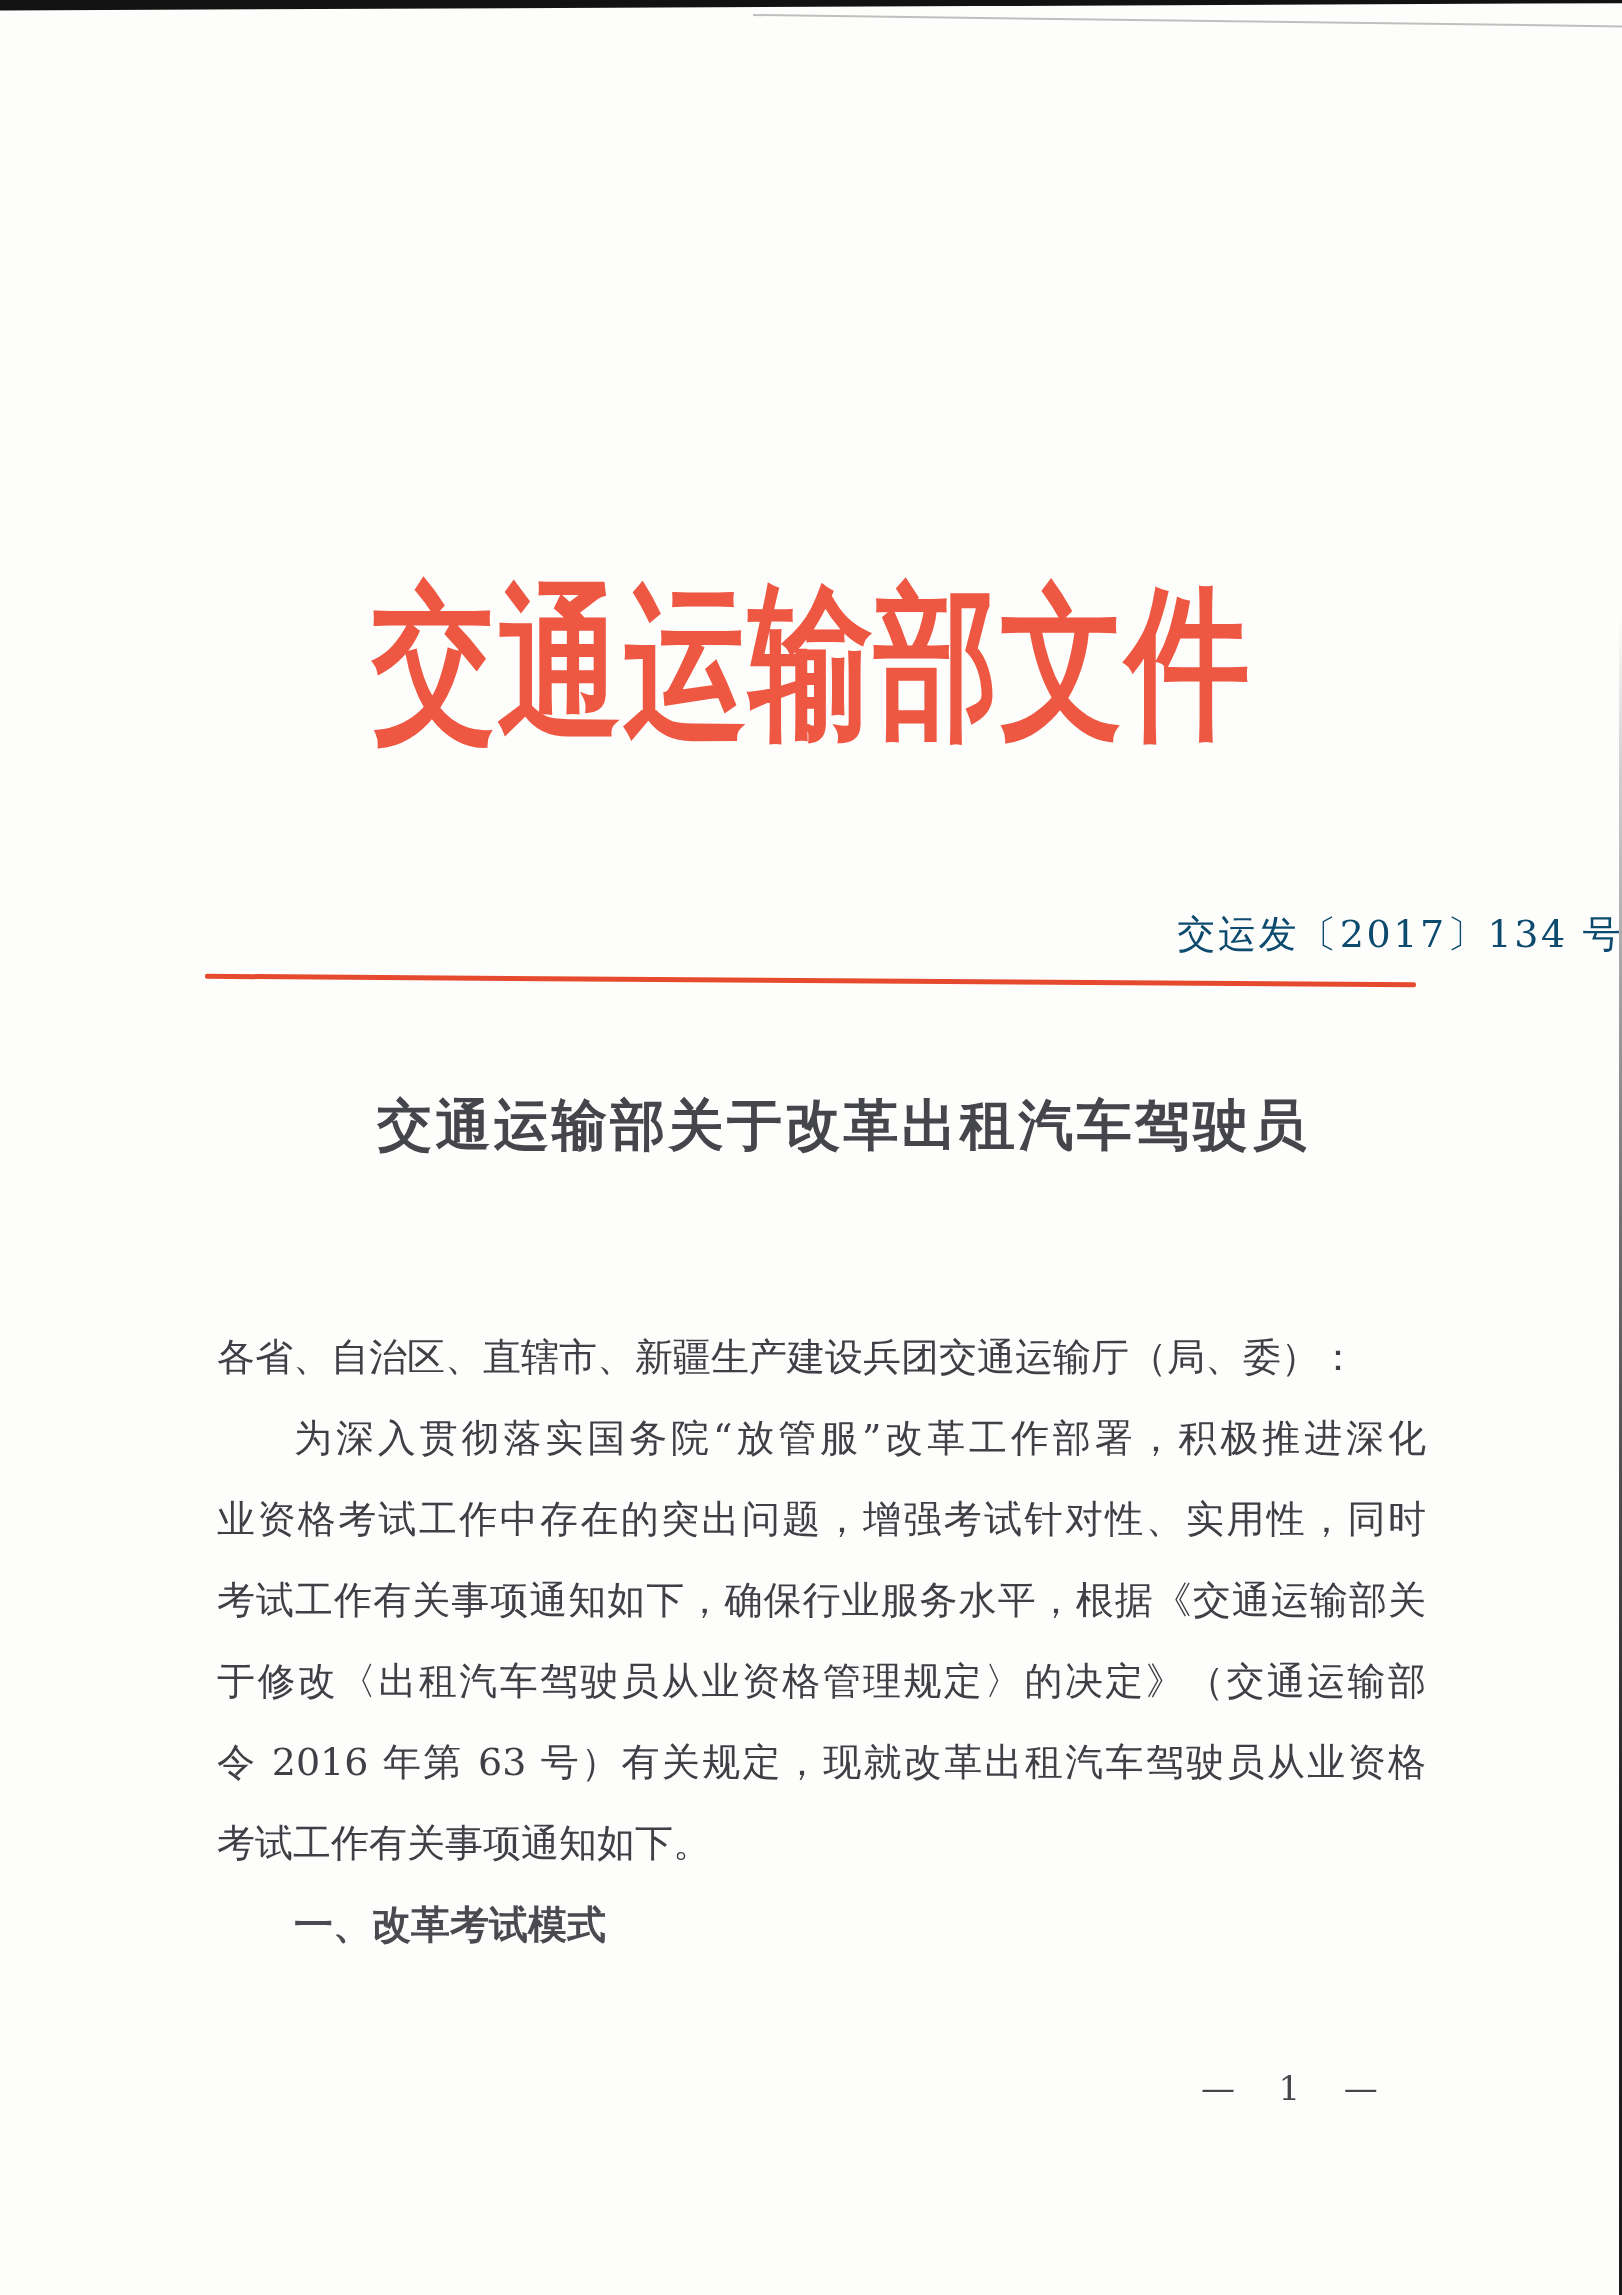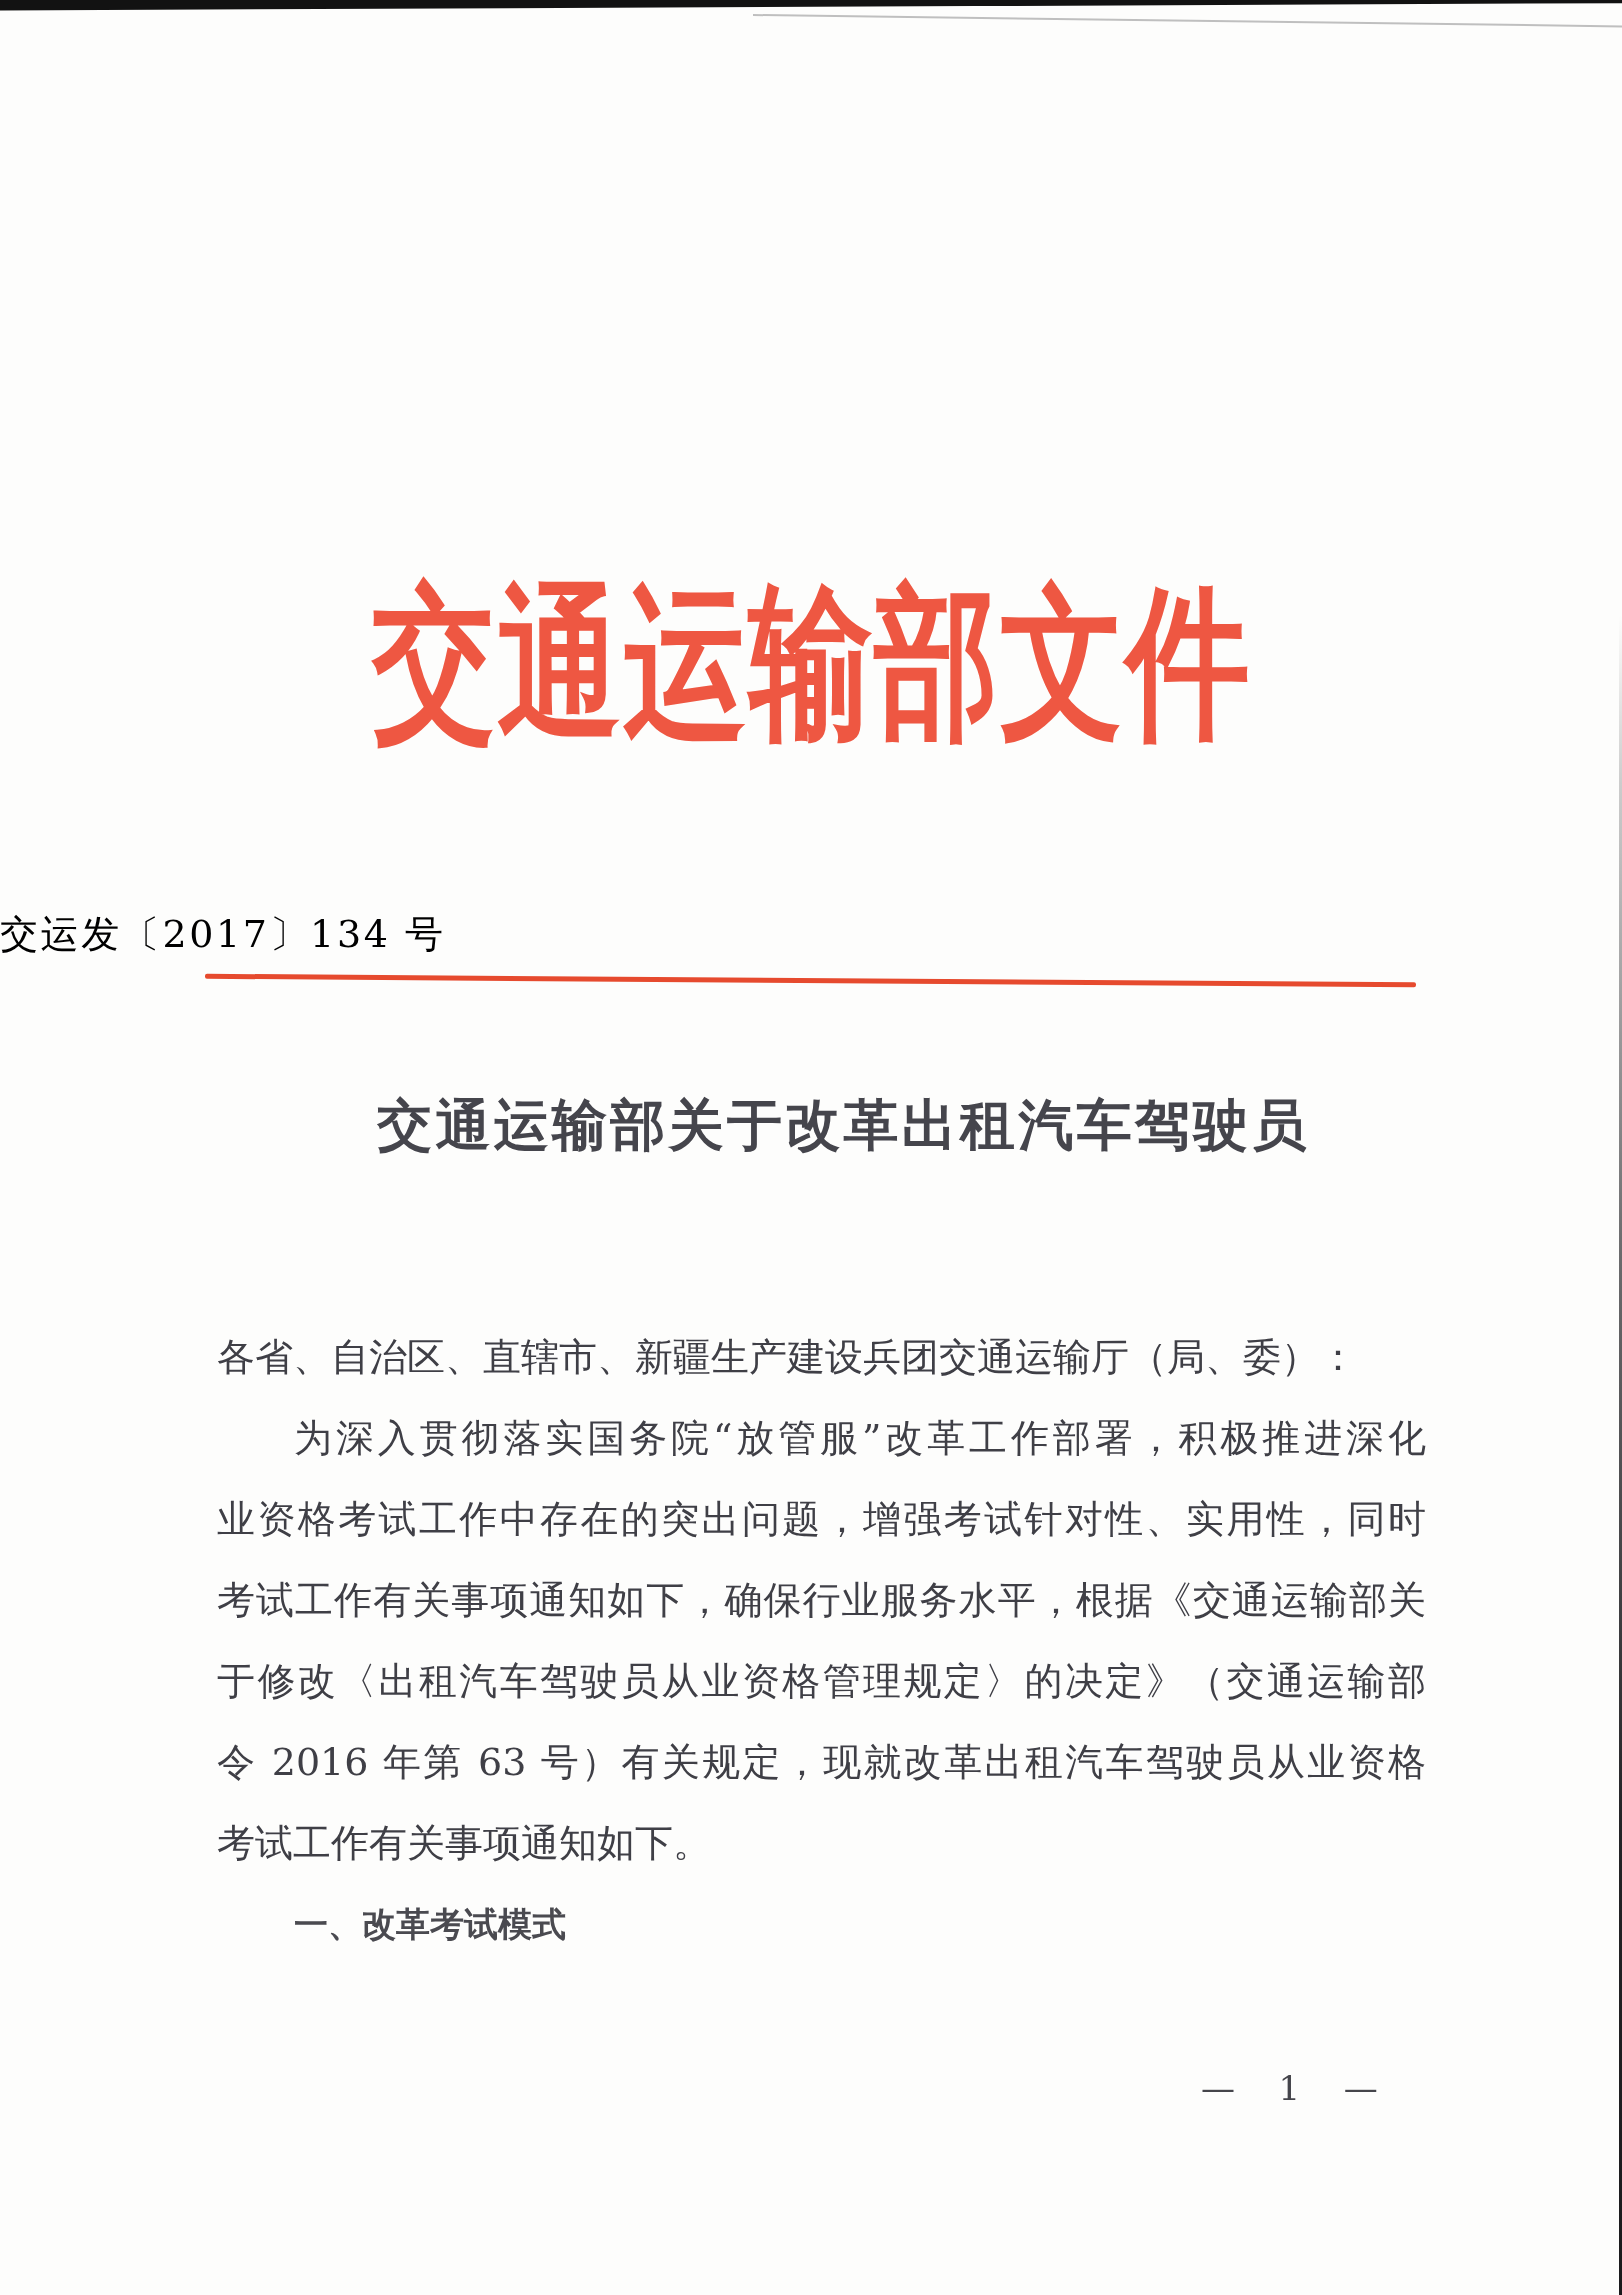--- a/index.html
+++ b/index.html
@@ -57,26 +57,26 @@
     letter-spacing: 2.6px;
     color: #ee5742;
     transform: scaleX(0.75);
     white-space: nowrap;
   }
 
   .doc-number {
     position: absolute;
     top: 911px; left: 0;
     width: 100%;
-    text-align: left;
+    text-align: right;
     font-family: "DejaVu Serif", serif;
     font-size: 38px;
     line-height: 46px;
     letter-spacing: 2.6px;
-    color: #000000;
+    color: #0c4a6e;
   }
 
   .red-rule {
     position: absolute;
     left: 205px; top: 978px;
     width: 1211px; height: 5.2px;
     background: #e64a2e;
     transform: rotate(0.4deg);
     border-radius: 2px;
   }
@@ -106,21 +106,21 @@
   }
   .body-block .line { width: 100%; margin-left: 14px; }
   .jline {
     text-align: justify;
     text-align-last: justify;
   }
   .indent2 { text-indent: 77px; }
   .heading {
     font-family: Liberation Sans, sans-serif;
     font-weight: bold;
-    font-size: 34px;
+    font-size: 39px;
     color: #4a4a50;
     padding-left: 77px;
   }
 
   .page-number {
     position: absolute;
     top: 2068px; left: 1201px;
     font-family: "DejaVu Serif", serif;
     font-size: 34px;
     letter-spacing: 7.9px;

